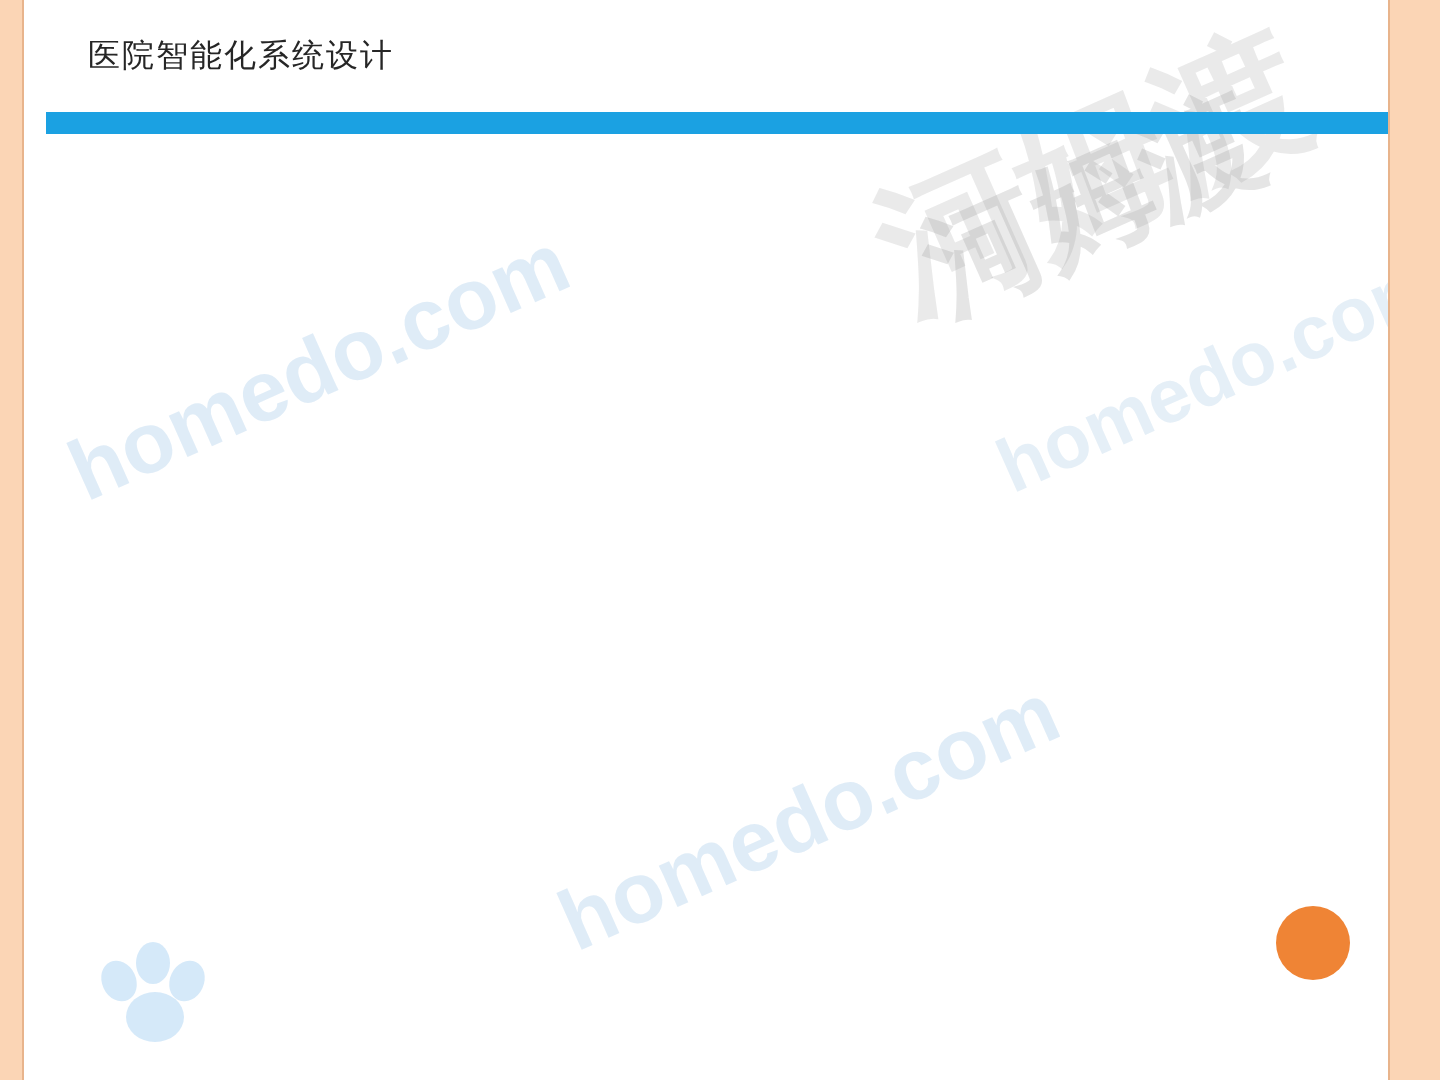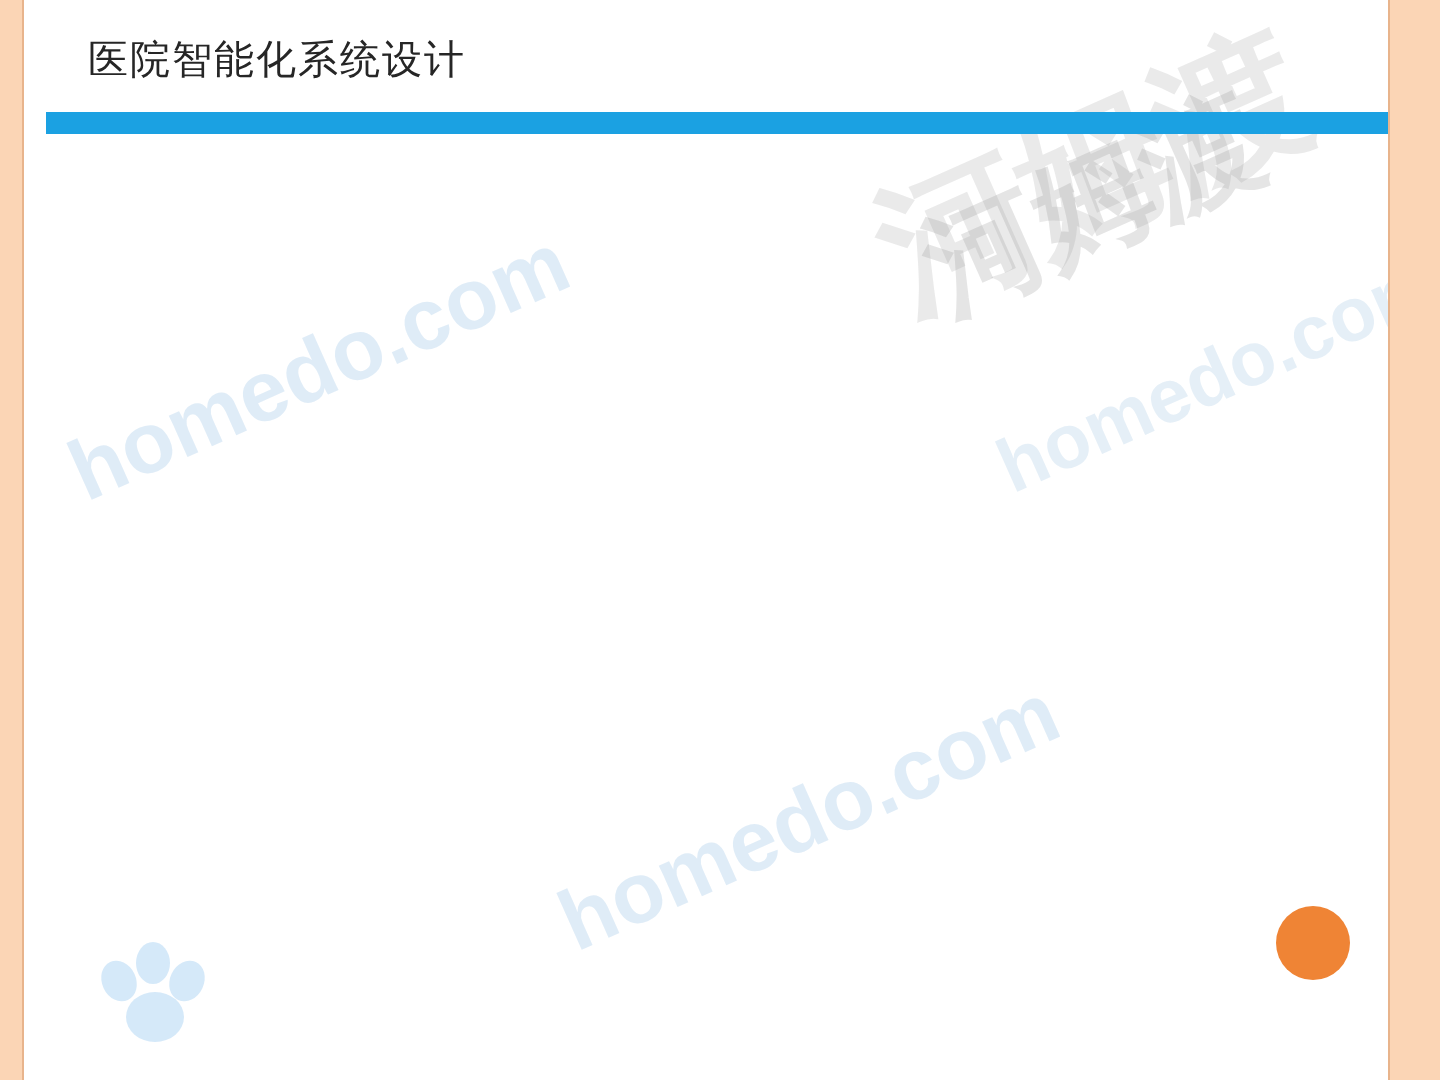--- a/index.html
+++ b/index.html
@@ -56,21 +56,21 @@
     width: 1364px;
     height: 1080px;
     background: #ffffff;
   }
 
   
   .title {
     position: absolute;
     left: 64px;
     top: 36px;
-    font-size: 40px;
+    font-size: 32px;
     line-height: 1.2;
     color: #262626;
     letter-spacing: 2px;
     font-family: "Liberation Serif", "DejaVu Serif", serif;
     white-space: nowrap;
   }
 
   .title-rule {
     position: absolute;
     left: 22px;

